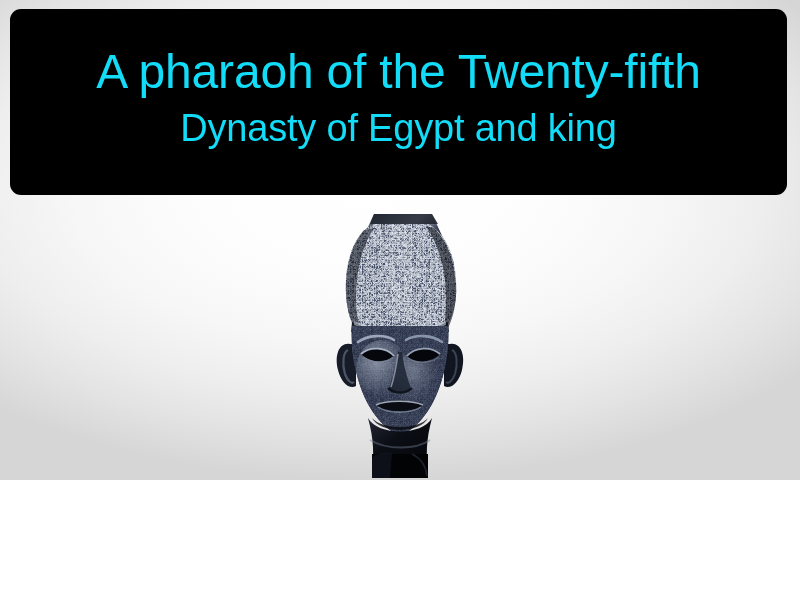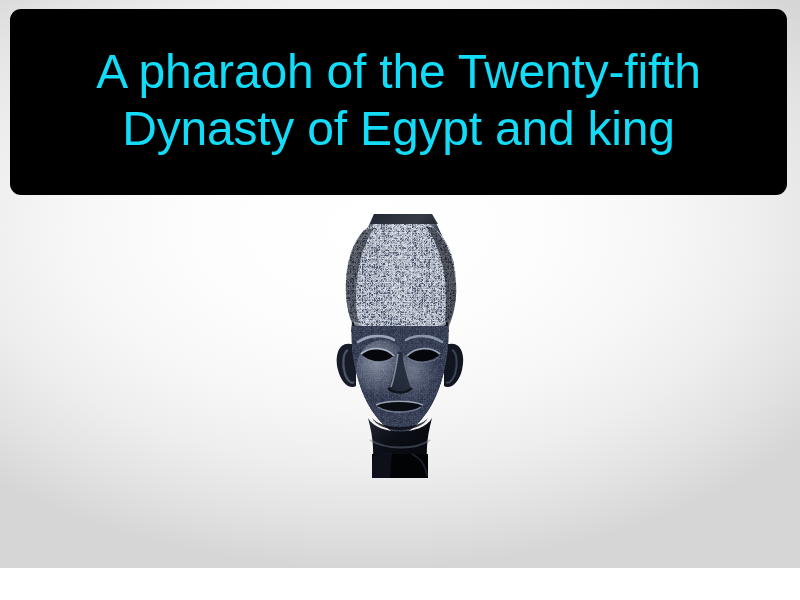--- a/index.html
+++ b/index.html
@@ -9,21 +9,21 @@
   body {
     width: 800px;
     height: 600px;
     overflow: hidden;
     font-family: "Liberation Sans", sans-serif;
   }
 
   #card {
     position: relative;
     width: 800px;
-    height: 568px;
+    height: 480px;
     background:
       radial-gradient(ellipse 70% 60% at 46% 40%,
         #ffffff 0%,
         #fdfdfd 30%,
         #f7f7f8 52%,
         #eeeeef 70%,
         #e3e3e4 85%,
         #d6d6d7 100%);
     overflow: hidden;
   }
@@ -49,21 +49,21 @@
     color: #12dcf7;
     font-family: "Liberation Sans", sans-serif;
     font-weight: 400;
     font-size: 47px;
     line-height: 57px;
     letter-spacing: -0.2px;
     white-space: nowrap;
     text-align: center;
   }
   #line-1 { font-size: 48px; }
-  #line-2 { font-size: 48px; }
+  #line-2 { font-size: 38px; }
   #line-3 { font-size: 48px; }
 
   
   #statue-figure {
     position: absolute;
     left: 312px;
     top: 202px;
     width: 176px;
     height: 282px;
   }

